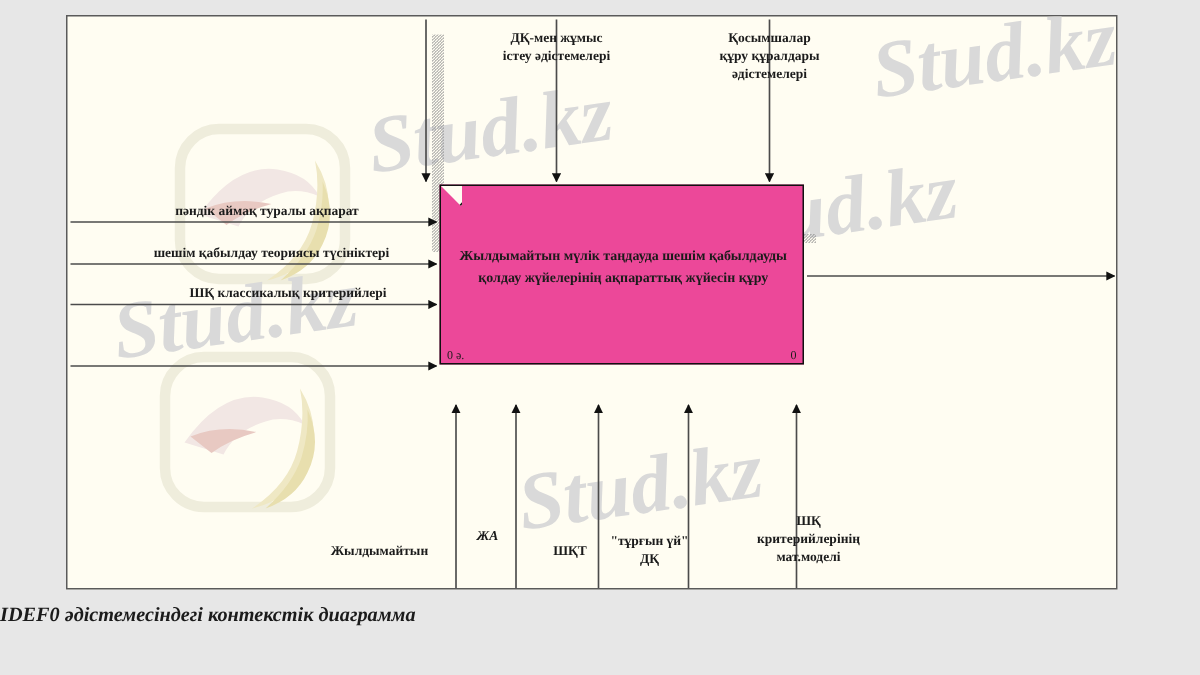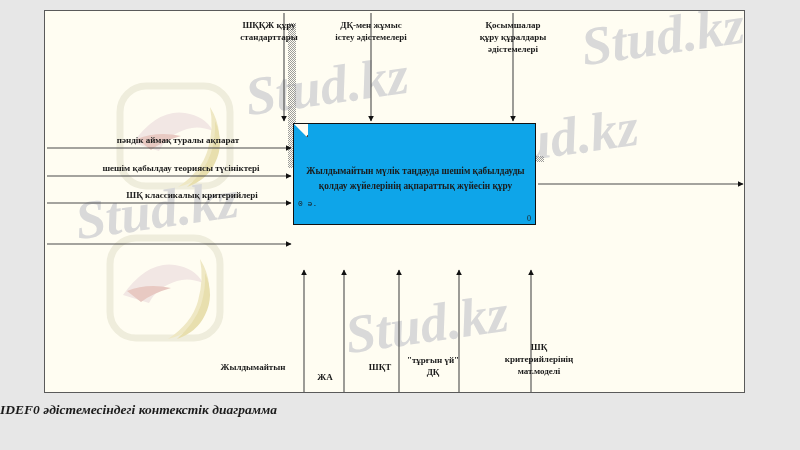--- a/index.html
+++ b/index.html
@@ -50,22 +50,22 @@
     pointer-events: none;
     user-select: none;
   }
 
   
   .activity-box {
     position: absolute;
     left: 292px;
     top: 122px;
     width: 243px;
-    height: 102px;
-    background: #0ea5e9;
+    height: 120px;
+    background: #ec4899;
     border: 1.5px solid #111;
     box-sizing: border-box;
   }
   .box-bevel {
     position: absolute;
     left: 0;
     top: 0;
     width: 14px;
     height: 14px;
     overflow: hidden;
@@ -116,24 +116,24 @@
     text-align: center;
     font-size: 9.3px;
     font-weight: bold;
     line-height: 1.65;
     color: #1b1b1b;
     font-family: "Liberation Serif", "DejaVu Serif", serif;
   }
   .box-corner-left {
     position: absolute;
     left: 4px;
-    bottom: 16px;
+    bottom: 1px;
     font-size: 8px;
     color: #1b1b1b;
-    font-family: Liberation Mono, monospace;
+    font-family: Liberation Serif, serif;
   }
   .box-corner-right {
     position: absolute;
     right: 4px;
     bottom: 1px;
     font-size: 8px;
     color: #1b1b1b;
     font-family: "Liberation Serif", "DejaVu Serif", serif;
   }
 
@@ -244,35 +244,33 @@
 
     <div class="activity-box" style="left:248px; top:112px;">
       <div class="box-bevel"></div>
       <div class="box-title">Жылдымайтын мүлік таңдауда
 шешім қабылдауды қолдау жүйелерінің
 ақпараттық жүйесін құру</div>
       <div class="box-corner-left">0 ә.</div>
       <div class="box-corner-right">0</div>
     </div>
 
-    <div class="alabel center" style="left:178px; top:8px; width:92px;">ШҚҚЖ құру
-стандарттары</div>
     <div class="alabel center" style="left:272px; top:8px; width:108px;">ДҚ-мен жұмыс
 істеу әдістемелері</div>
     <div class="alabel center" style="left:418px; top:8px; width:100px;">Қосымшалар
 құру құралдары
 әдістемелері</div>
 
     <div class="alabel left" style="left:18px; top:123px; width:230px;">пәндік аймақ туралы ақпарат</div>
     <div class="alabel left" style="left:18px; top:151px; width:236px;">шешім қабылдау теориясы түсініктері</div>
     <div class="alabel left" style="left:32px; top:178px; width:230px;">ШҚ классикалық критерийлері</div>
 
 
     <div class="alabel center" style="left:160px; top:350px; width:96px;">Жылдымайтын</div>
-    <div class="alabel center" style="left:262px; top:360px; width:36px;">ЖА</div>
+    <div class="alabel center" style="left:262px; top:340px; width:36px;font-style:italic;">ЖА</div>
     <div class="alabel center" style="left:316px; top:350px; width:38px;">ШҚТ</div>
     <div class="alabel center" style="left:360px; top:343px; width:56px;">"тұрғын үй"
 ДҚ</div>
     <div class="alabel center" style="left:442px; top:330px; width:104px;">ШҚ
 критерийлерінің
 мат.моделі</div>
 
   </div>
 
   <div class="caption">IDEF0 әдістемесіндегі  контекстік диаграмма</div>

